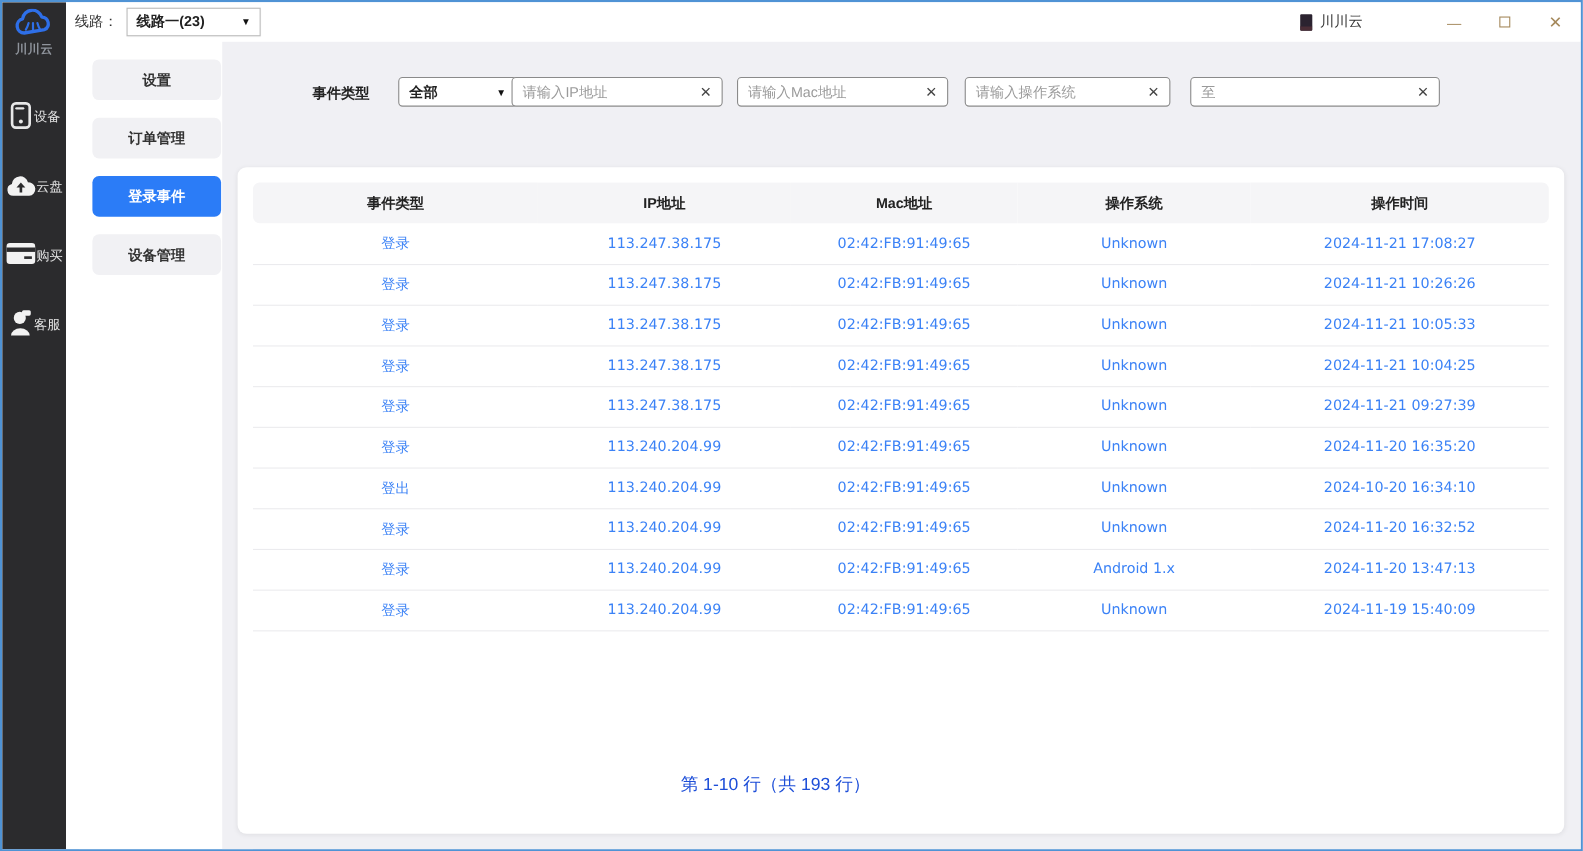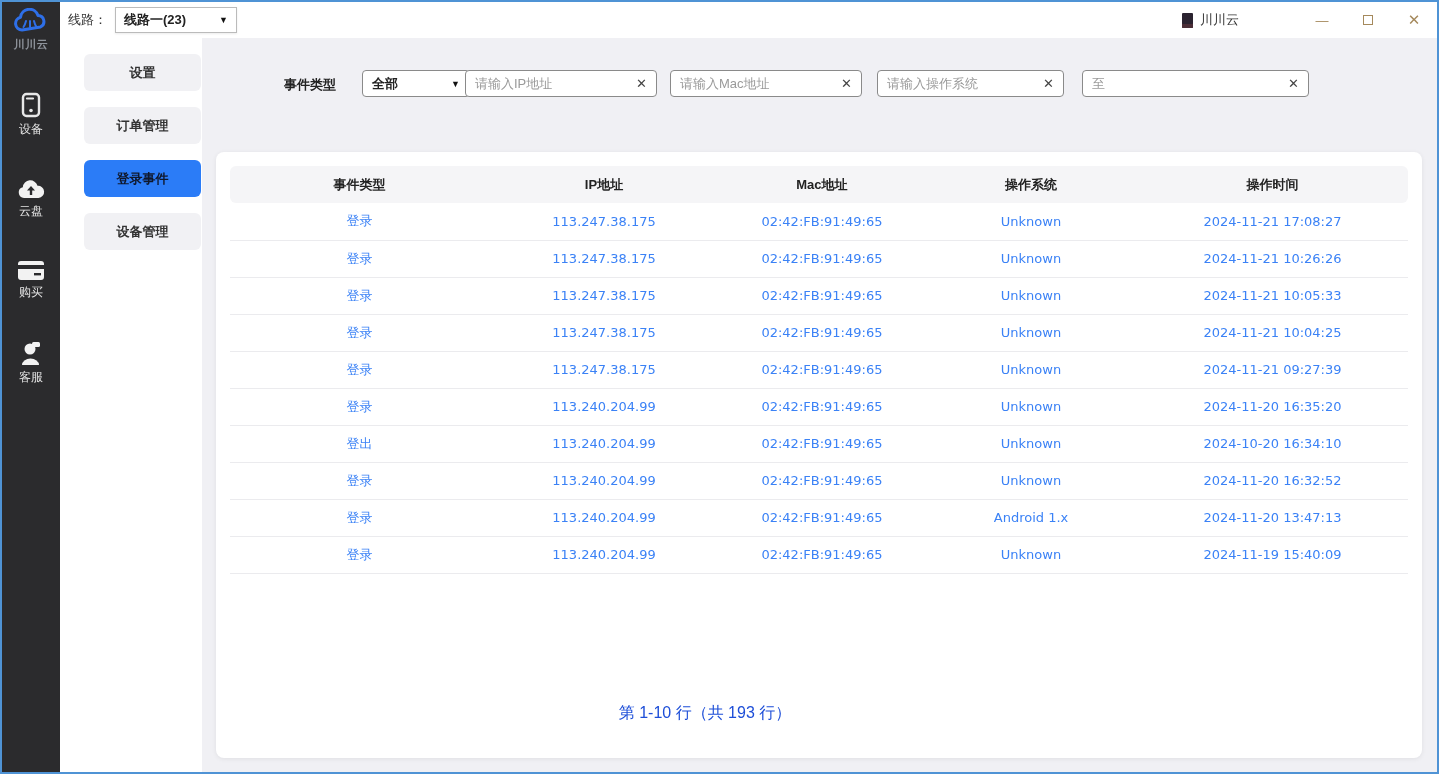--- a/index.html
+++ b/index.html
@@ -3,42 +3,42 @@
 <meta charset="utf-8">
 <style>
   * { margin:0; padding:0; box-sizing:border-box; }
   body { font-family:"Liberation Sans","DejaVu Sans",sans-serif; background:#d8d8d8; }
   .window { position:relative; width:1439px; height:774px; background:#fff; border:2px solid #4f93d5; overflow:hidden; }
 
   
   .app-sidebar { position:absolute; left:0; top:0; bottom:0; width:58px; background:#2b2b2d; display:flex; flex-direction:column; align-items:center; }
   .logo-block { margin-top:6px; display:flex; flex-direction:column; align-items:center; }
   .logo-text { color:#8f949c; font-size:11px; font-weight:bold; margin-top:1px; letter-spacing:0.5px; }
-  .app-nav-item { margin-top:40px; display:flex; flex-direction:column; align-items:center; cursor:pointer; }
+  .app-nav-item { margin-top:40px; display:flex; align-items:center; cursor:pointer; }
   .app-nav-item:first-of-type { margin-top:32px; }
   .app-nav-label { color:#e3e3e3; font-size:12px; margin-top:3px; }
 
   
   .topbar { position:absolute; left:58px; top:0; right:0; height:36px; background:#fff; display:flex; align-items:center; }
   .line-label { font-size:13px; color:#333; margin-left:8px; }
   .line-select { margin-left:8px; width:122px; height:26px; border:1px solid #bbb; border-radius:0; background:#fff; display:flex; align-items:center; padding:0 8px; cursor:pointer; box-shadow:0 1px 2px rgba(0,0,0,.08); }
   .line-select .val { font-size:13px; font-weight:bold; color:#222; flex:1; }
   .caret { font-size:9px; color:#111; }
   .titlebar-right { margin-left:auto; display:flex; align-items:center; height:100%; }
   .app-ico { width:11px; height:15px; background:#2b2330; border-radius:1px; box-shadow:inset 0 -4px 0 #4a2d36; }
   .win-title { font-size:13px; color:#333; margin:0 6px 0 7px; }
   .win-btn { width:46px; height:100%; display:flex; align-items:center; justify-content:center; color:#a5895c; cursor:pointer; font-size:13px; }
   .win-btn.min { margin-left:54px; }
   .win-btn .sq { width:10px; height:10px; border:1.5px solid #a5895c; display:inline-block; }
   .win-btn.close { font-size:15px; }
 
   
   .nav-sidebar { position:absolute; left:70px; top:36px; width:158px; bottom:0; background:#fff; }
   .nav-btn { width:117px; height:37px; margin:16px auto 0 12px; background:#f1f1f4; border-radius:6px; display:flex; align-items:center; justify-content:center; font-size:13px; font-weight:bold; color:#333; cursor:pointer; }
-  .nav-btn.active { background:#2b7cf7; color:#0f172a; }
+  .nav-btn.active { background:#2b7cf7; color:#ffffff; }
 
   
   .main { position:absolute; left:200px; top:36px; right:0; bottom:0; background:#f0f0f4; }
   .filter-row { position:absolute; left:0; top:0; right:0; height:110px; }
   .f-label { position:absolute; left:82px; top:38px; font-size:13px; font-weight:bold; color:#222; }
   .f-select { position:absolute; left:122px; top:32px; width:108px; height:27px; border:1px solid #8a8a8a; border-radius:4px; background:#fff; display:flex; align-items:center; padding:0 9px; cursor:pointer;margin-left:38px; }
   .f-select .val { flex:1; font-size:13px; font-weight:bold; color:#222; }
   .f-input { position:absolute; top:32px; height:27px; border:1px solid #8a8a8a; border-radius:4px; background:#fff; display:flex; align-items:center; padding:0 9px; }
   .f-input input { border:none; outline:none; flex:1; font-size:13px; color:#333; font-family:inherit; background:transparent; min-width:0; }
   .f-input input::placeholder { color:#9a9a9a; opacity:1; }

